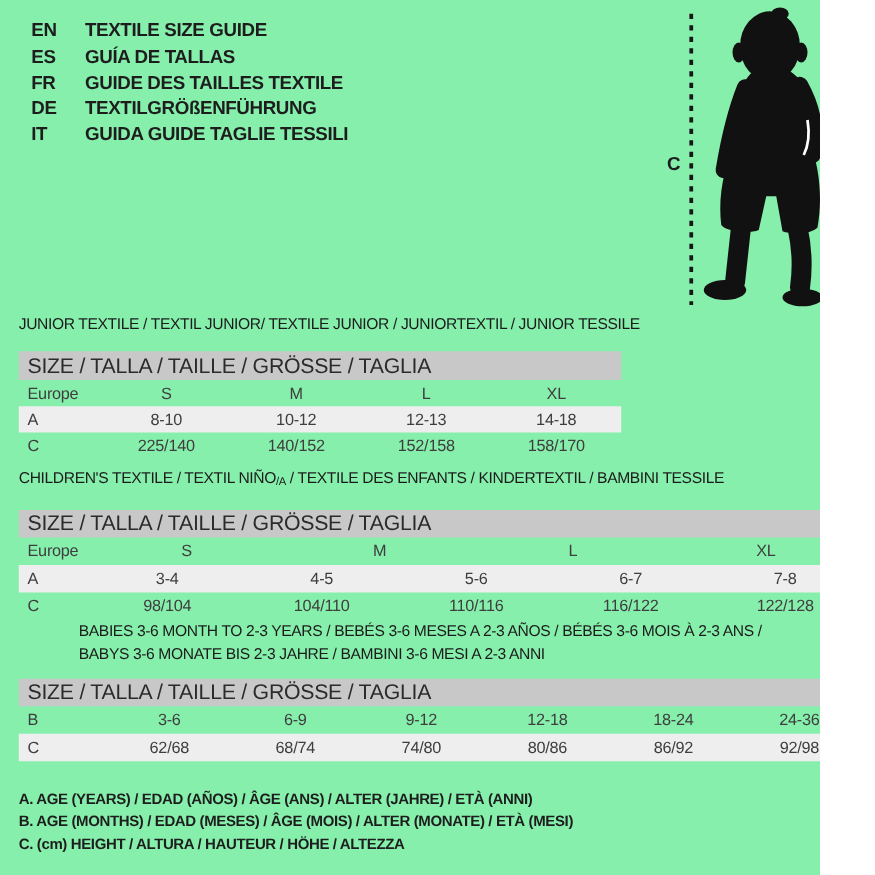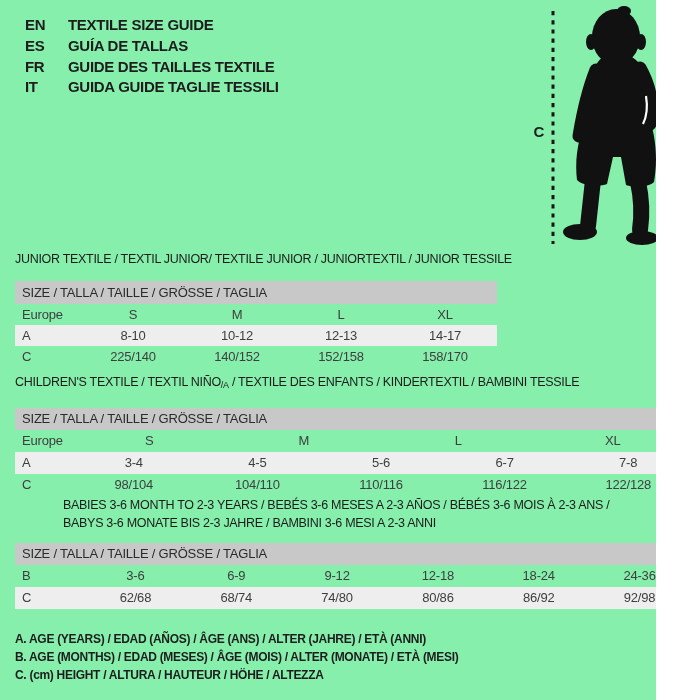--- a/index.html
+++ b/index.html
@@ -22,21 +22,21 @@
 
   
   .sec-title { position:absolute; left:15px; font-size:12.5px; font-weight:400;
     letter-spacing:-0.3px; white-space:nowrap; color:#1b1b1b; }
   .sec-title .sub { font-size:9px; vertical-align:-2px; }
   .title-2line { line-height:17.5px; }
 
   
   .size-table { position:absolute; left:15px; }
   .thead { height:23px; line-height:23px; background:#c8c8c8; padding-left:7px;
-    font-size:13px; color:#2b2b2b; letter-spacing:-0.2px; }
+    font-size:17px; color:#2b2b2b; letter-spacing:-0.2px; }
   .trow { display:flex; font-size:13px; color:#3e3e3e; letter-spacing:-0.2px; }
   .t1 .trow { height:21px; line-height:21px; }
   .t2 .trow, .t3 .trow { height:22px; line-height:22px; }
   .trow:nth-child(3) { background:#eeeeee; }
   .tlabel { padding-left:7px; }
   .t1 .tlabel { width:66px; }
   .t2 .tlabel { width:57px; }
   .t3 .tlabel { width:70px; }
   .t1 { top:281px; width:482px; }
   .t1 .thead { height:23px; line-height:23px; }
@@ -59,20 +59,24 @@
       <span class="lang-code">EN</span>
       <span class="lang-title">TEXTILE SIZE GUIDE</span>
     </div>
     <div class="lang-row">
       <span class="lang-code">ES</span>
       <span class="lang-title">GUÍA DE TALLAS</span>
     </div>
     <div class="lang-row">
       <span class="lang-code">FR</span>
       <span class="lang-title">GUIDE DES TAILLES TEXTILE</span>
+    </div>
+    <div class="lang-row">
+      <span class="lang-code">DE</span>
+      <span class="lang-title">TEXTILGRÖßENFÜHRUNG</span>
     </div>
     <div class="lang-row">
       <span class="lang-code">IT</span>
       <span class="lang-title">GUIDA GUIDE TAGLIE TESSILI</span>
     </div>
   </div>
 
   <svg class="figure-svg" width="200" height="250" viewBox="0 0 200 250">
     <line x1="53" y1="11" x2="53" y2="244" stroke="#161616" stroke-width="3" stroke-dasharray="4.2 5"></line>
     <g fill="#111111">
@@ -101,21 +105,21 @@
       <div class="tcell">S</div>
       <div class="tcell">M</div>
       <div class="tcell">L</div>
       <div class="tcell">XL</div>
     </div>
     <div class="trow">
       <div class="tlabel">A</div>
       <div class="tcell">8-10</div>
       <div class="tcell">10-12</div>
       <div class="tcell">12-13</div>
-      <div class="tcell">14-17</div>
+      <div class="tcell">14-18</div>
     </div>
     <div class="trow">
       <div class="tlabel">C</div>
       <div class="tcell">225/140</div>
       <div class="tcell">140/152</div>
       <div class="tcell">152/158</div>
       <div class="tcell">158/170</div>
     </div>
   </div>
 

